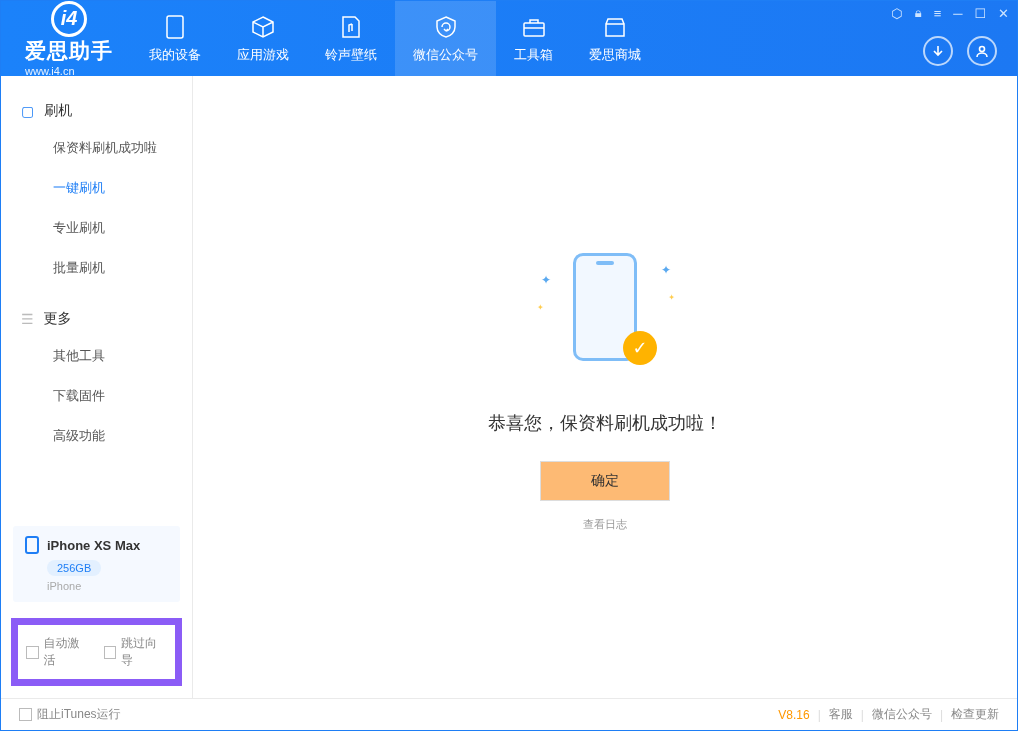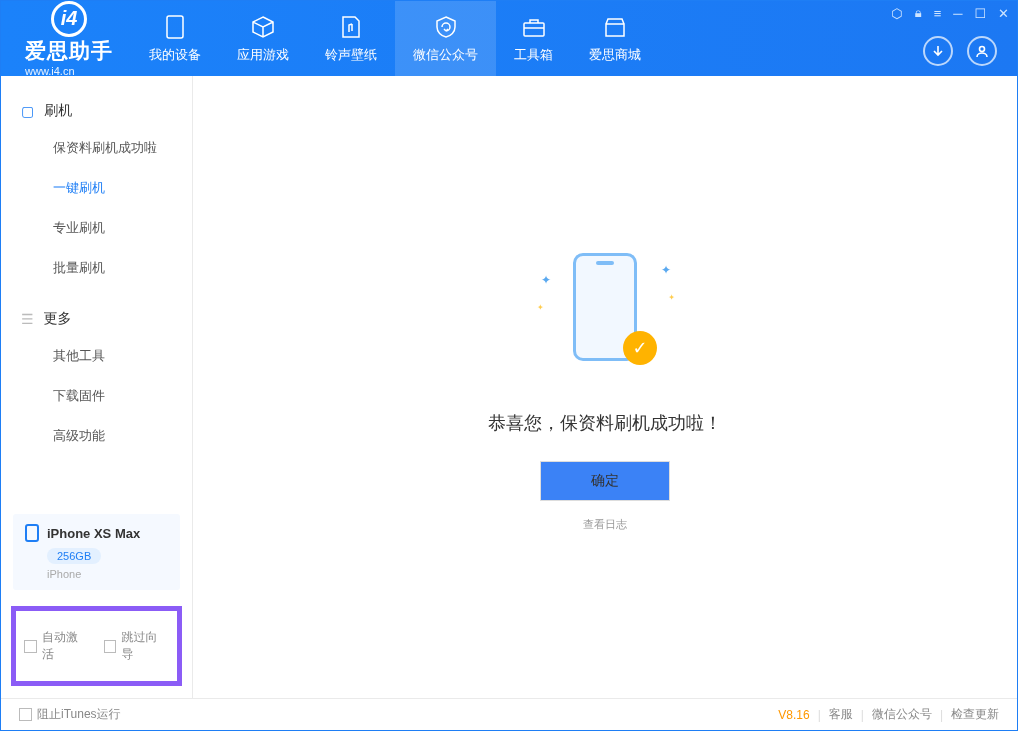--- a/index.html
+++ b/index.html
@@ -39,38 +39,38 @@
 .device-box { margin: 8px 12px; background: #f5f9ff; border-radius: 3px; padding: 10px 12px; }
 .device-mode { display: flex; align-items: center; gap: 8px; color: #333; font-size: 13px; }
 .mode-icon { width: 18px; height: 18px; border: 2px solid #1e7ef5; border-radius: 50%; position: relative; }
 .mode-icon::after { content: ""; width: 5px; height: 5px; background: #1e7ef5; border-radius: 50%; position: absolute; top: 2px; left: 6px; }
 .device-info { margin-top: 0; }
 .device-name { display: flex; align-items: center; gap: 8px; font-size: 13px; font-weight: bold; color: #333; }
 .phone-icon { width: 14px; height: 18px; border: 2px solid #1e7ef5; border-radius: 3px; }
 .capacity { display: inline-block; margin-top: 6px; background: #e3f0ff; color: #1e7ef5; font-size: 11px; padding: 2px 10px; border-radius: 10px; margin-left: 22px; }
 .device-type { font-size: 11px; color: #aaa; margin-top: 4px; margin-left: 22px; }
 
-.checkbox-row { border: 5px solid #8b5cf6; margin: 8px 10px 12px 10px; padding: 18px 8px; display: flex; gap: 14px; align-items: center; }
+.checkbox-row { border: 7px solid #8b5cf6; margin: 8px 10px 12px 10px; padding: 10px 8px; display: flex; gap: 14px; align-items: center; }
 .chk { display: flex; align-items: center; gap: 5px; font-size: 12px; color: #888; cursor: pointer; }
 .chk-box { width: 13px; height: 13px; border: 1px solid #bbb; }
 
 
 .main { flex: 1; display: flex; flex-direction: column; align-items: center; justify-content: center; position: relative; }
 .success-illus { position: relative; width: 140px; height: 140px; margin-bottom: 28px; }
 .phone-shape { width: 64px; height: 108px; border: 3px solid #7fbdf7; border-radius: 10px; position: absolute; left: 38px; top: 10px; background: #f2f8ff; }
 .phone-shape::before { content:""; position:absolute; top:5px; left:50%; transform:translateX(-50%); width:18px; height:4px; background:#7fbdf7; border-radius:2px; }
 .check-circle { width: 34px; height: 34px; background: #ffb300; border-radius: 50%; position: absolute; right: 18px; bottom: 18px; display: flex; align-items: center; justify-content: center; color: #fff; font-size: 18px; }
 .sparkle { position: absolute; color: #ffb300; font-size: 12px; }
 .sparkle.s1 { left: 6px; top: 30px; color: #5aa9f0; }
 .sparkle.s2 { left: 2px; top: 60px; color: #ffcc4d; font-size:8px;}
 .sparkle.s3 { right: 4px; top: 20px; color: #5aa9f0; }
 .sparkle.s4 { right: 0px; top: 50px; color: #ffcc4d; font-size:8px;}
 
 .success-text { font-size: 18px; color: #333; margin-bottom: 26px; }
-.confirm-btn { border: 1px solid #ddd; background: #3b82f6; padding: 10px 50px; font-size: 14px; color: #333; cursor: pointer; margin-bottom: 16px; }
+.confirm-btn { border: 1px solid #ddd; background: #fdba74; padding: 10px 50px; font-size: 14px; color: #333; cursor: pointer; margin-bottom: 16px; }
 .log-link { font-size: 11px; color: #999; cursor: pointer; }
 
 
 .footer { height: 32px; border-top: 1px solid #eaeaea; display: flex; align-items: center; padding: 0 18px; font-size: 12px; color: #888; }
 .footer .chk { color: #888; }
 .footer-right { margin-left: auto; display: flex; align-items: center; gap: 8px; }
 .version { color: #ff9800; }
 .divider { color: #ddd; }
 .flink { color: #888; cursor: pointer; }
 </style>

